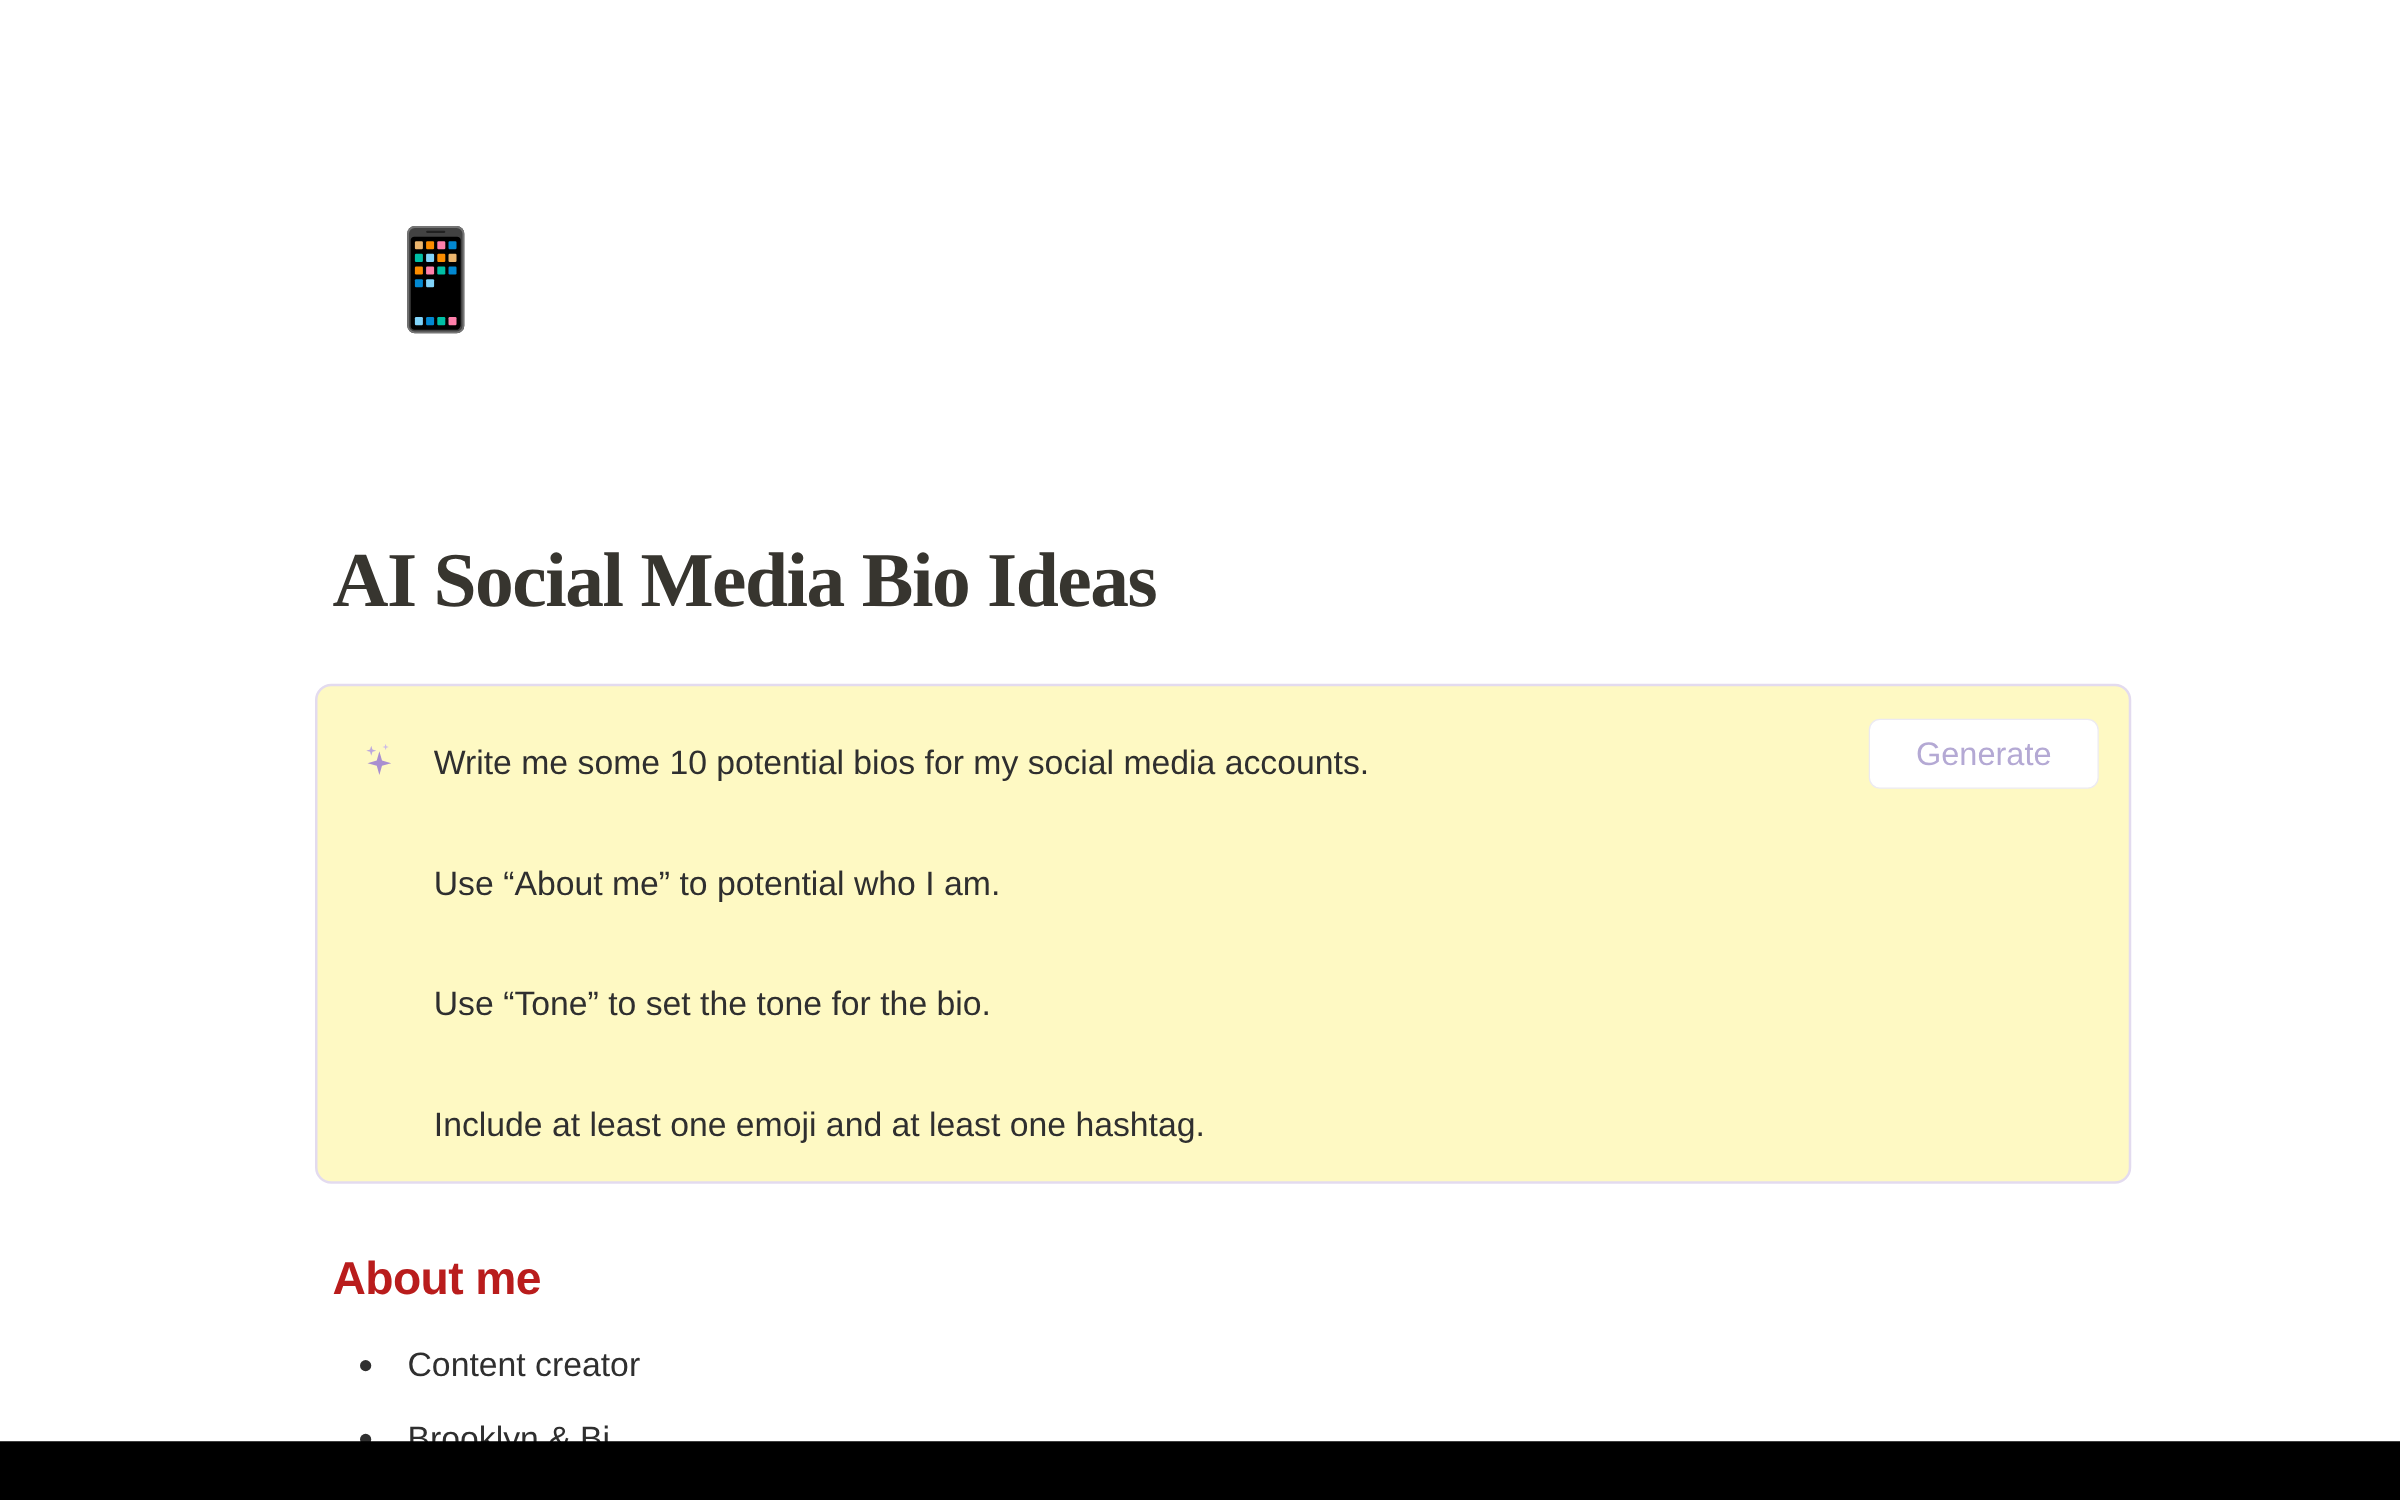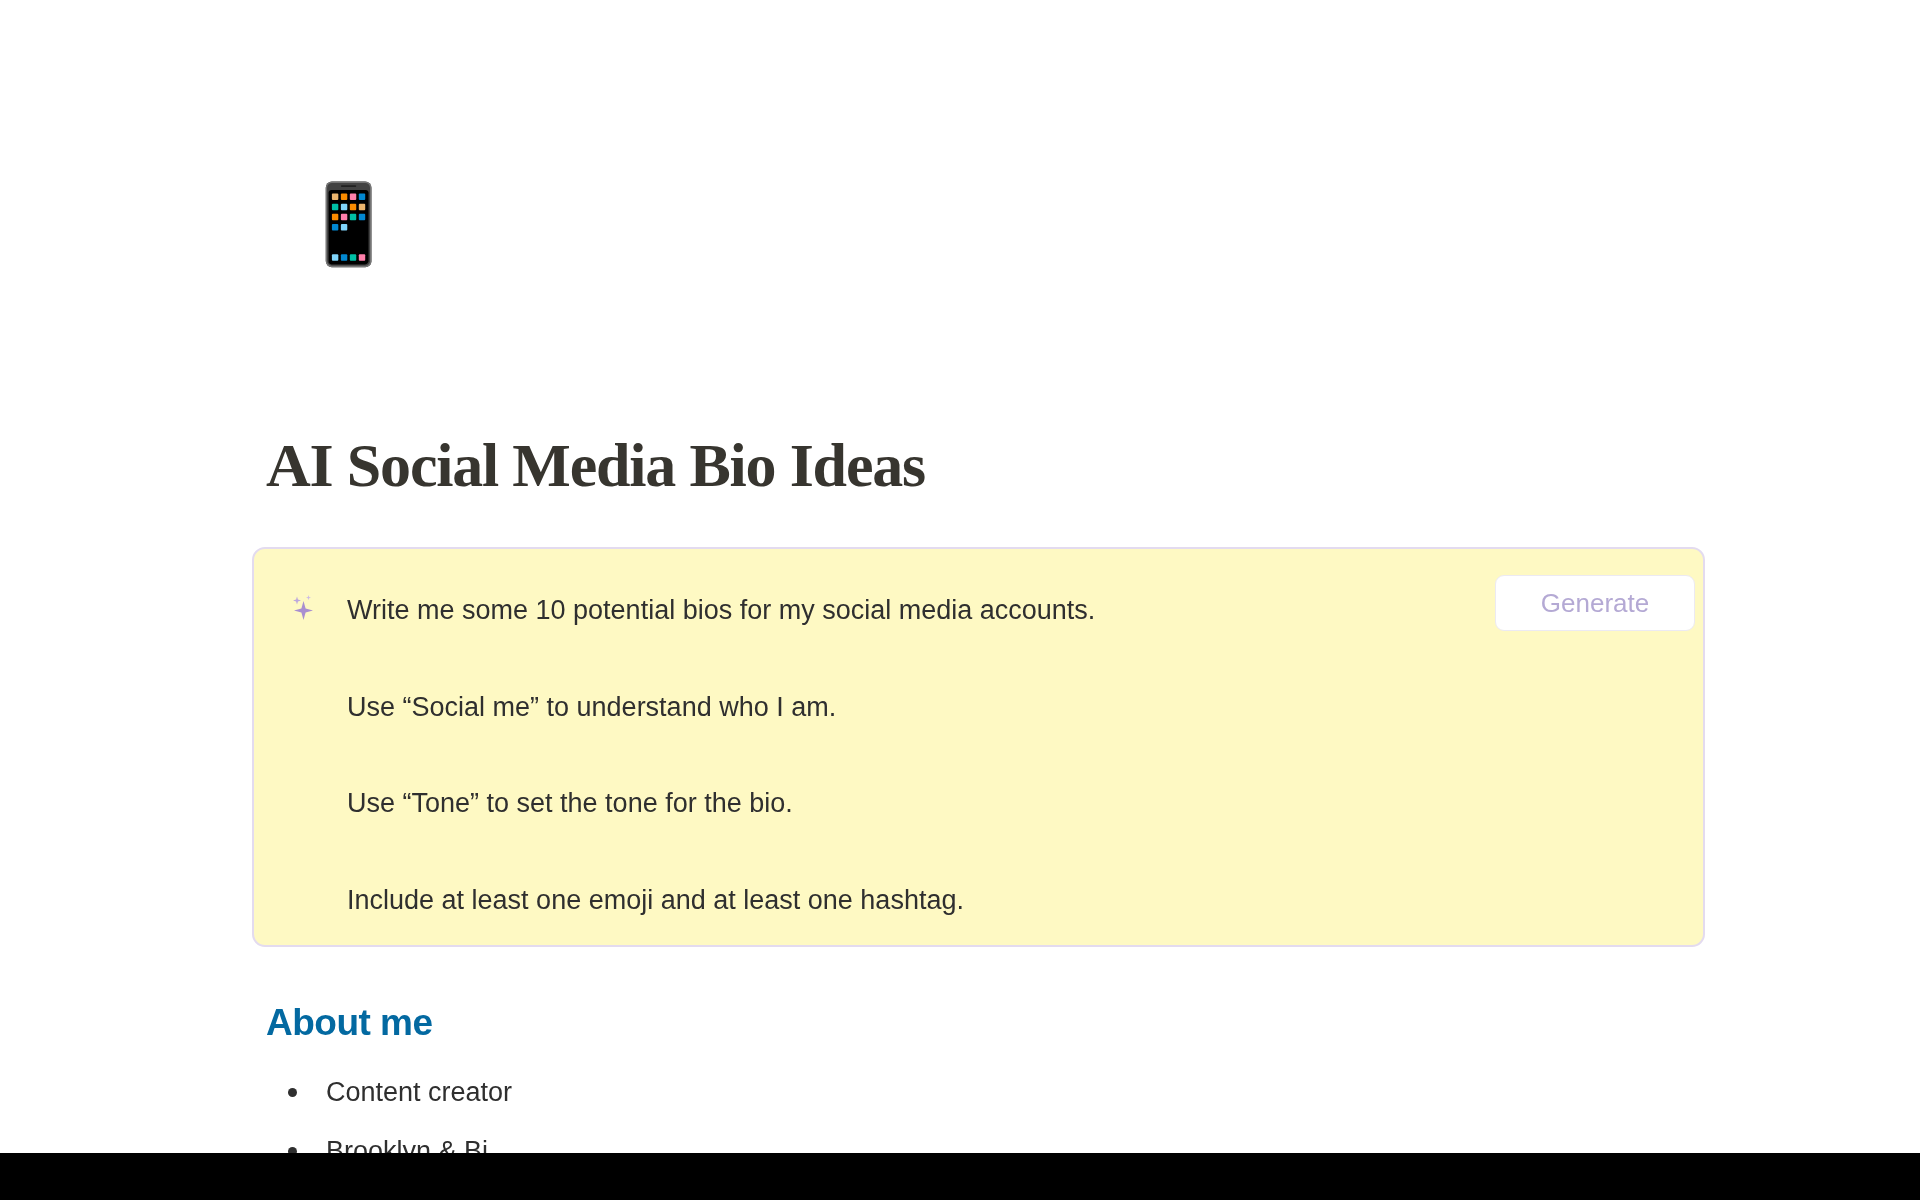--- a/index.html
+++ b/index.html
@@ -60,41 +60,41 @@
     white-space:nowrap;
   }
   .prompt-line.l0 { top:43px; }
   .prompt-line.l1 { top:140px; }
   .prompt-line.l2 { top:236px; }
   .prompt-line.l3 { top:333px; }
 
   .generate-button {
     position:absolute;
     left:1241px; top:26px;
-    width:200px; height:56px;
+    width:184px; height:56px;
     border:1.5px solid #eceaf2;
     border-radius:9px;
     background:#ffffff;
     color:#b4a9d4;
     font-size:26px;
     font-family:"Liberation Sans", sans-serif;
     display:flex;
     align-items:center;
     justify-content:center;
     cursor:pointer;
   }
 
   
   .section-title {
     position:absolute;
     left:266px; top:1002px;
     font-size:37px;
     font-weight:bold;
     letter-spacing:-0.5px;
-    color:#0369a1;
+    color:#b91c1c;
     white-space:nowrap;
   }
   .bullet-list {
     position:absolute;
     left:266px; top:1075px;
     width:1200px;
   }
   .bullet-item {
     position:relative;
     font-size:27px;
@@ -135,21 +135,21 @@
     <span class="sparkle-icon">
       <svg viewBox="0 0 36 36" width="36" height="36" aria-hidden="true">
         <path d="M19.5 10 L21.6 17.4 L29 19.5 L21.6 21.6 L19.5 29 L17.4 21.6 L10 19.5 L17.4 17.4 Z" fill="#a98fd0"></path>
         <path d="M13 5.5 L13.95 8.55 L17 9.5 L13.95 10.45 L13 13.5 L12.05 10.45 L9 9.5 L12.05 8.55 Z" fill="#bda8dd"></path>
         <path d="M24.5 4 L25.1 6 L27 6.6 L25.1 7.2 L24.5 9.2 L23.9 7.2 L22 6.6 L23.9 6 Z" fill="#cdbce6"></path>
       </svg>
     </span>
 
     <div class="prompt-line l0">Write me some 10 potential bios for my social media accounts.</div>
 
-    <div class="prompt-line l1">Use “Social me” to understand who I am.</div>
+    <div class="prompt-line l1">Use “About me” to potential who I am.</div>
 
     <div class="prompt-line l3">Include at least one emoji and at least one hashtag.</div>
 
     <div class="prompt-line l2">Use “Tone” to set the tone for the bio.</div>
 
     <button class="generate-button">Generate</button>
   </div>
 
   <h2 class="section-title">About me</h2>
 

